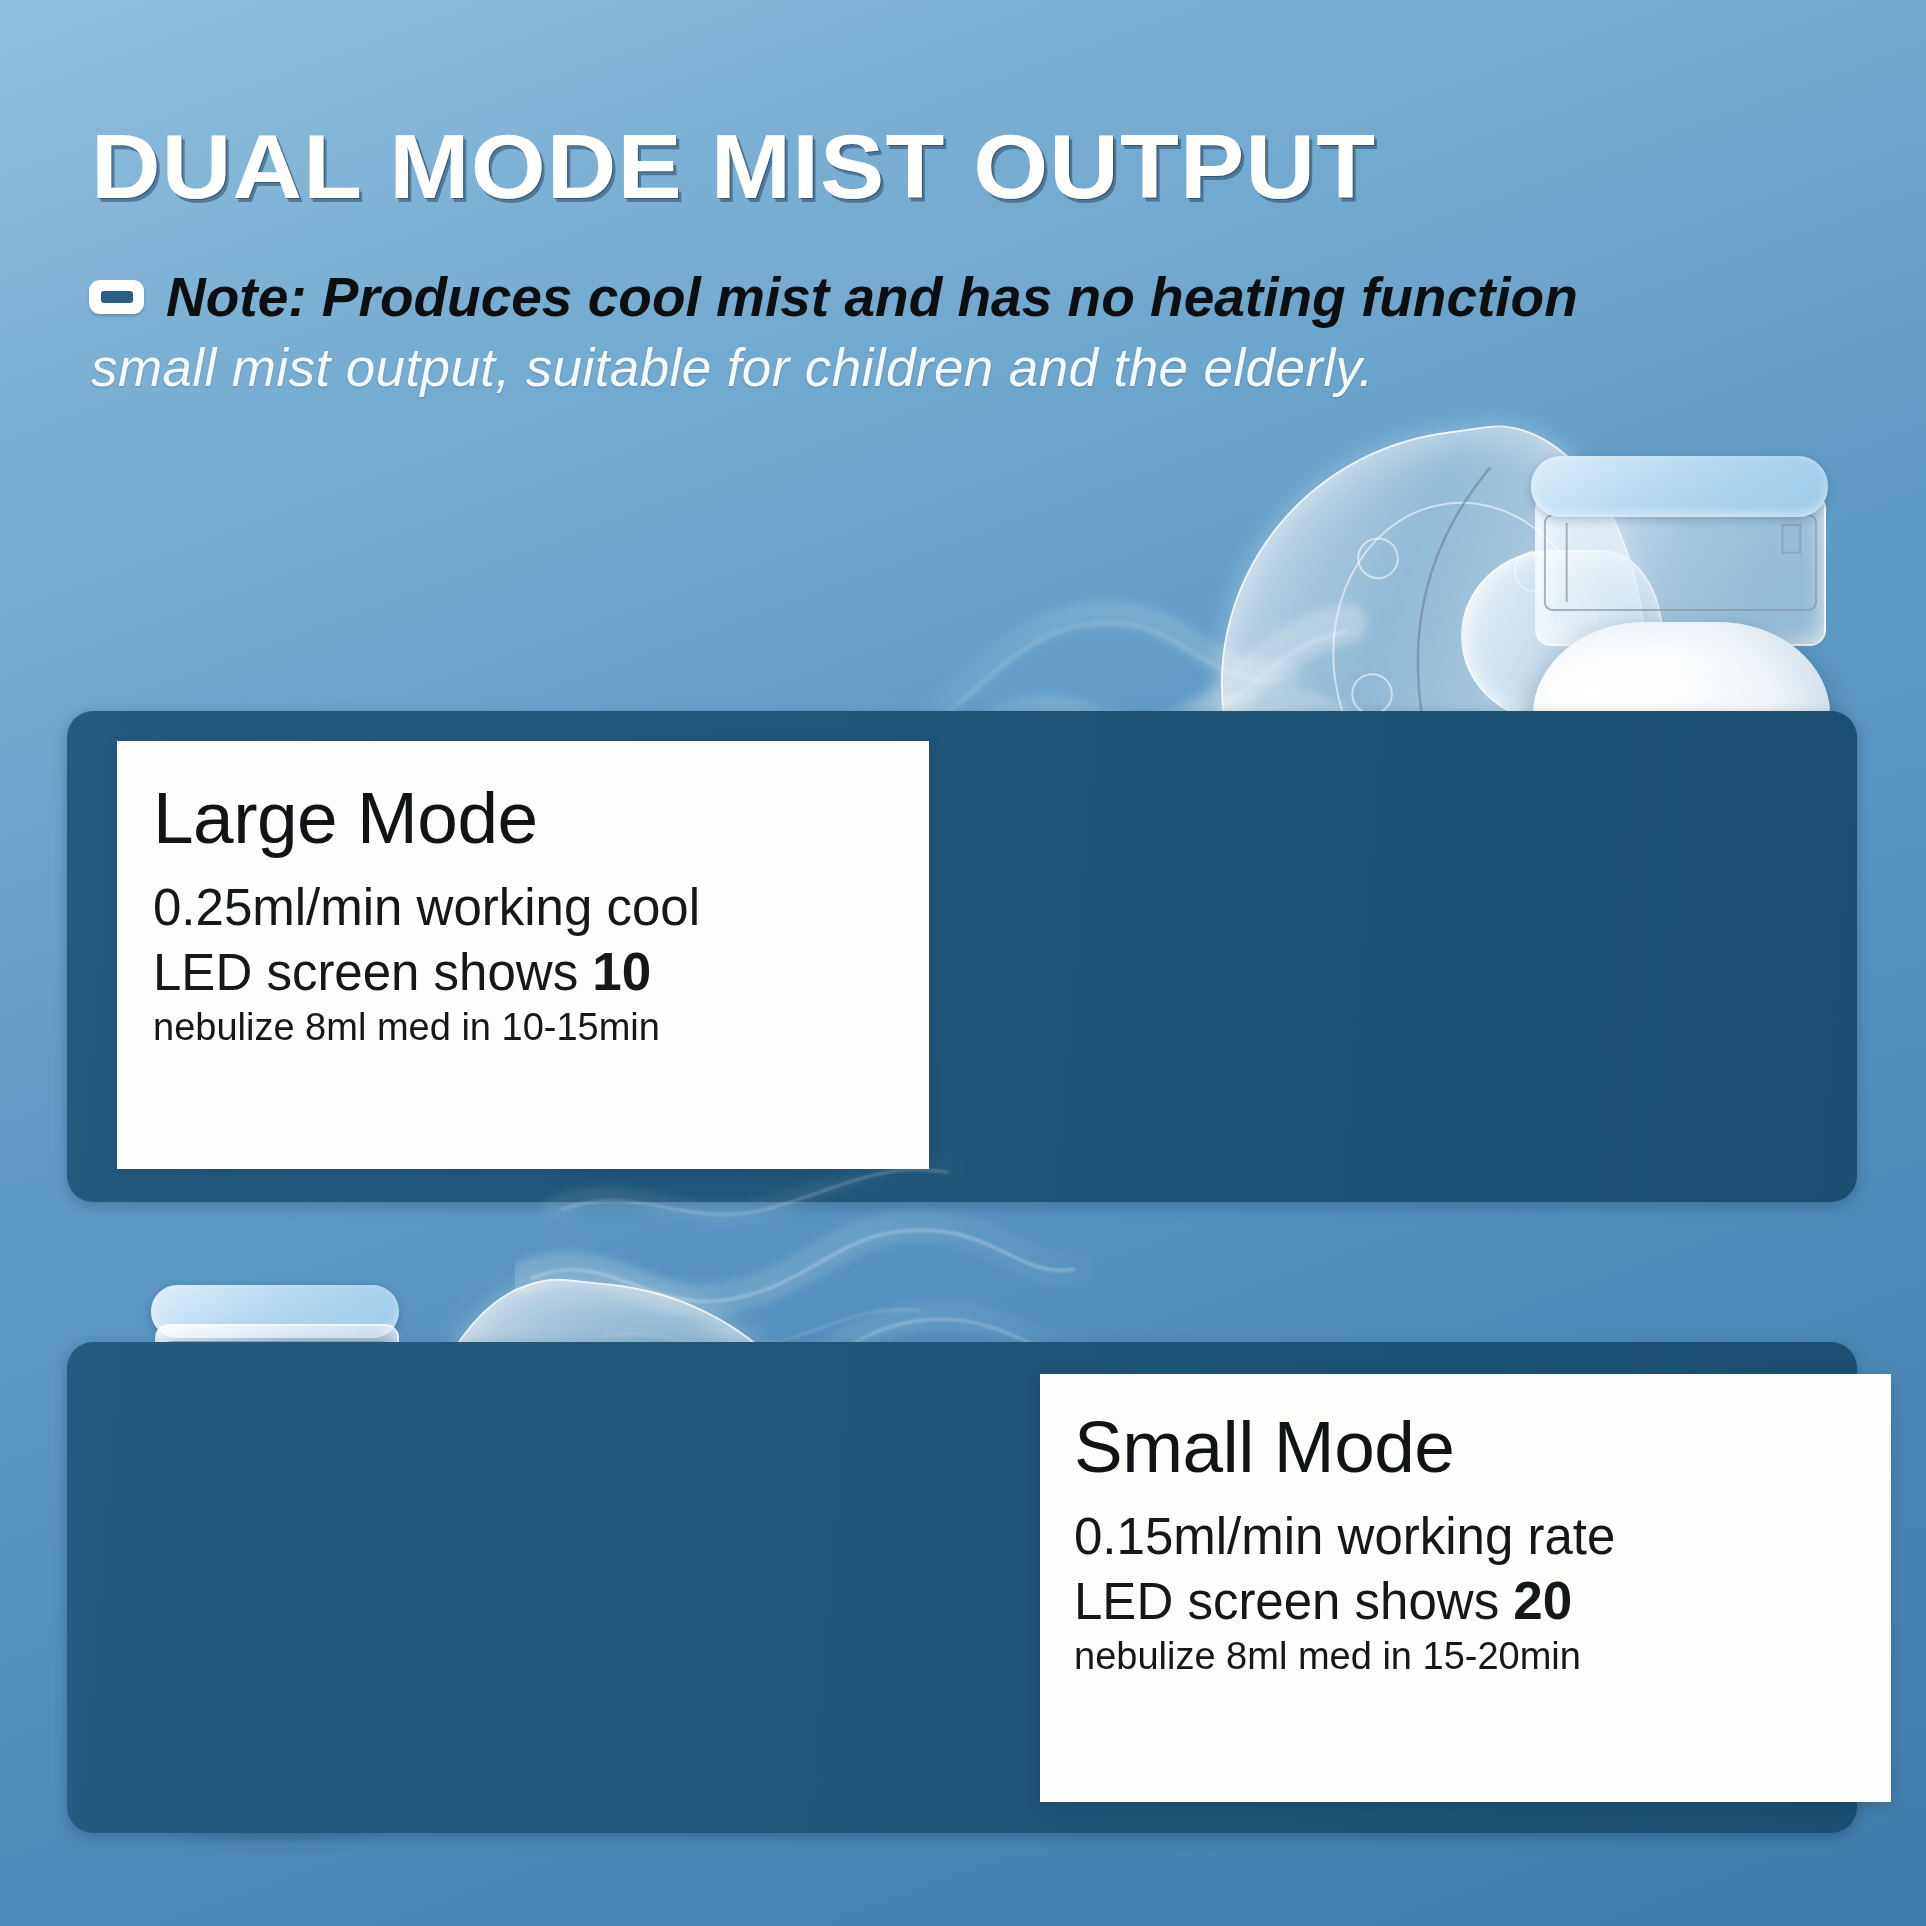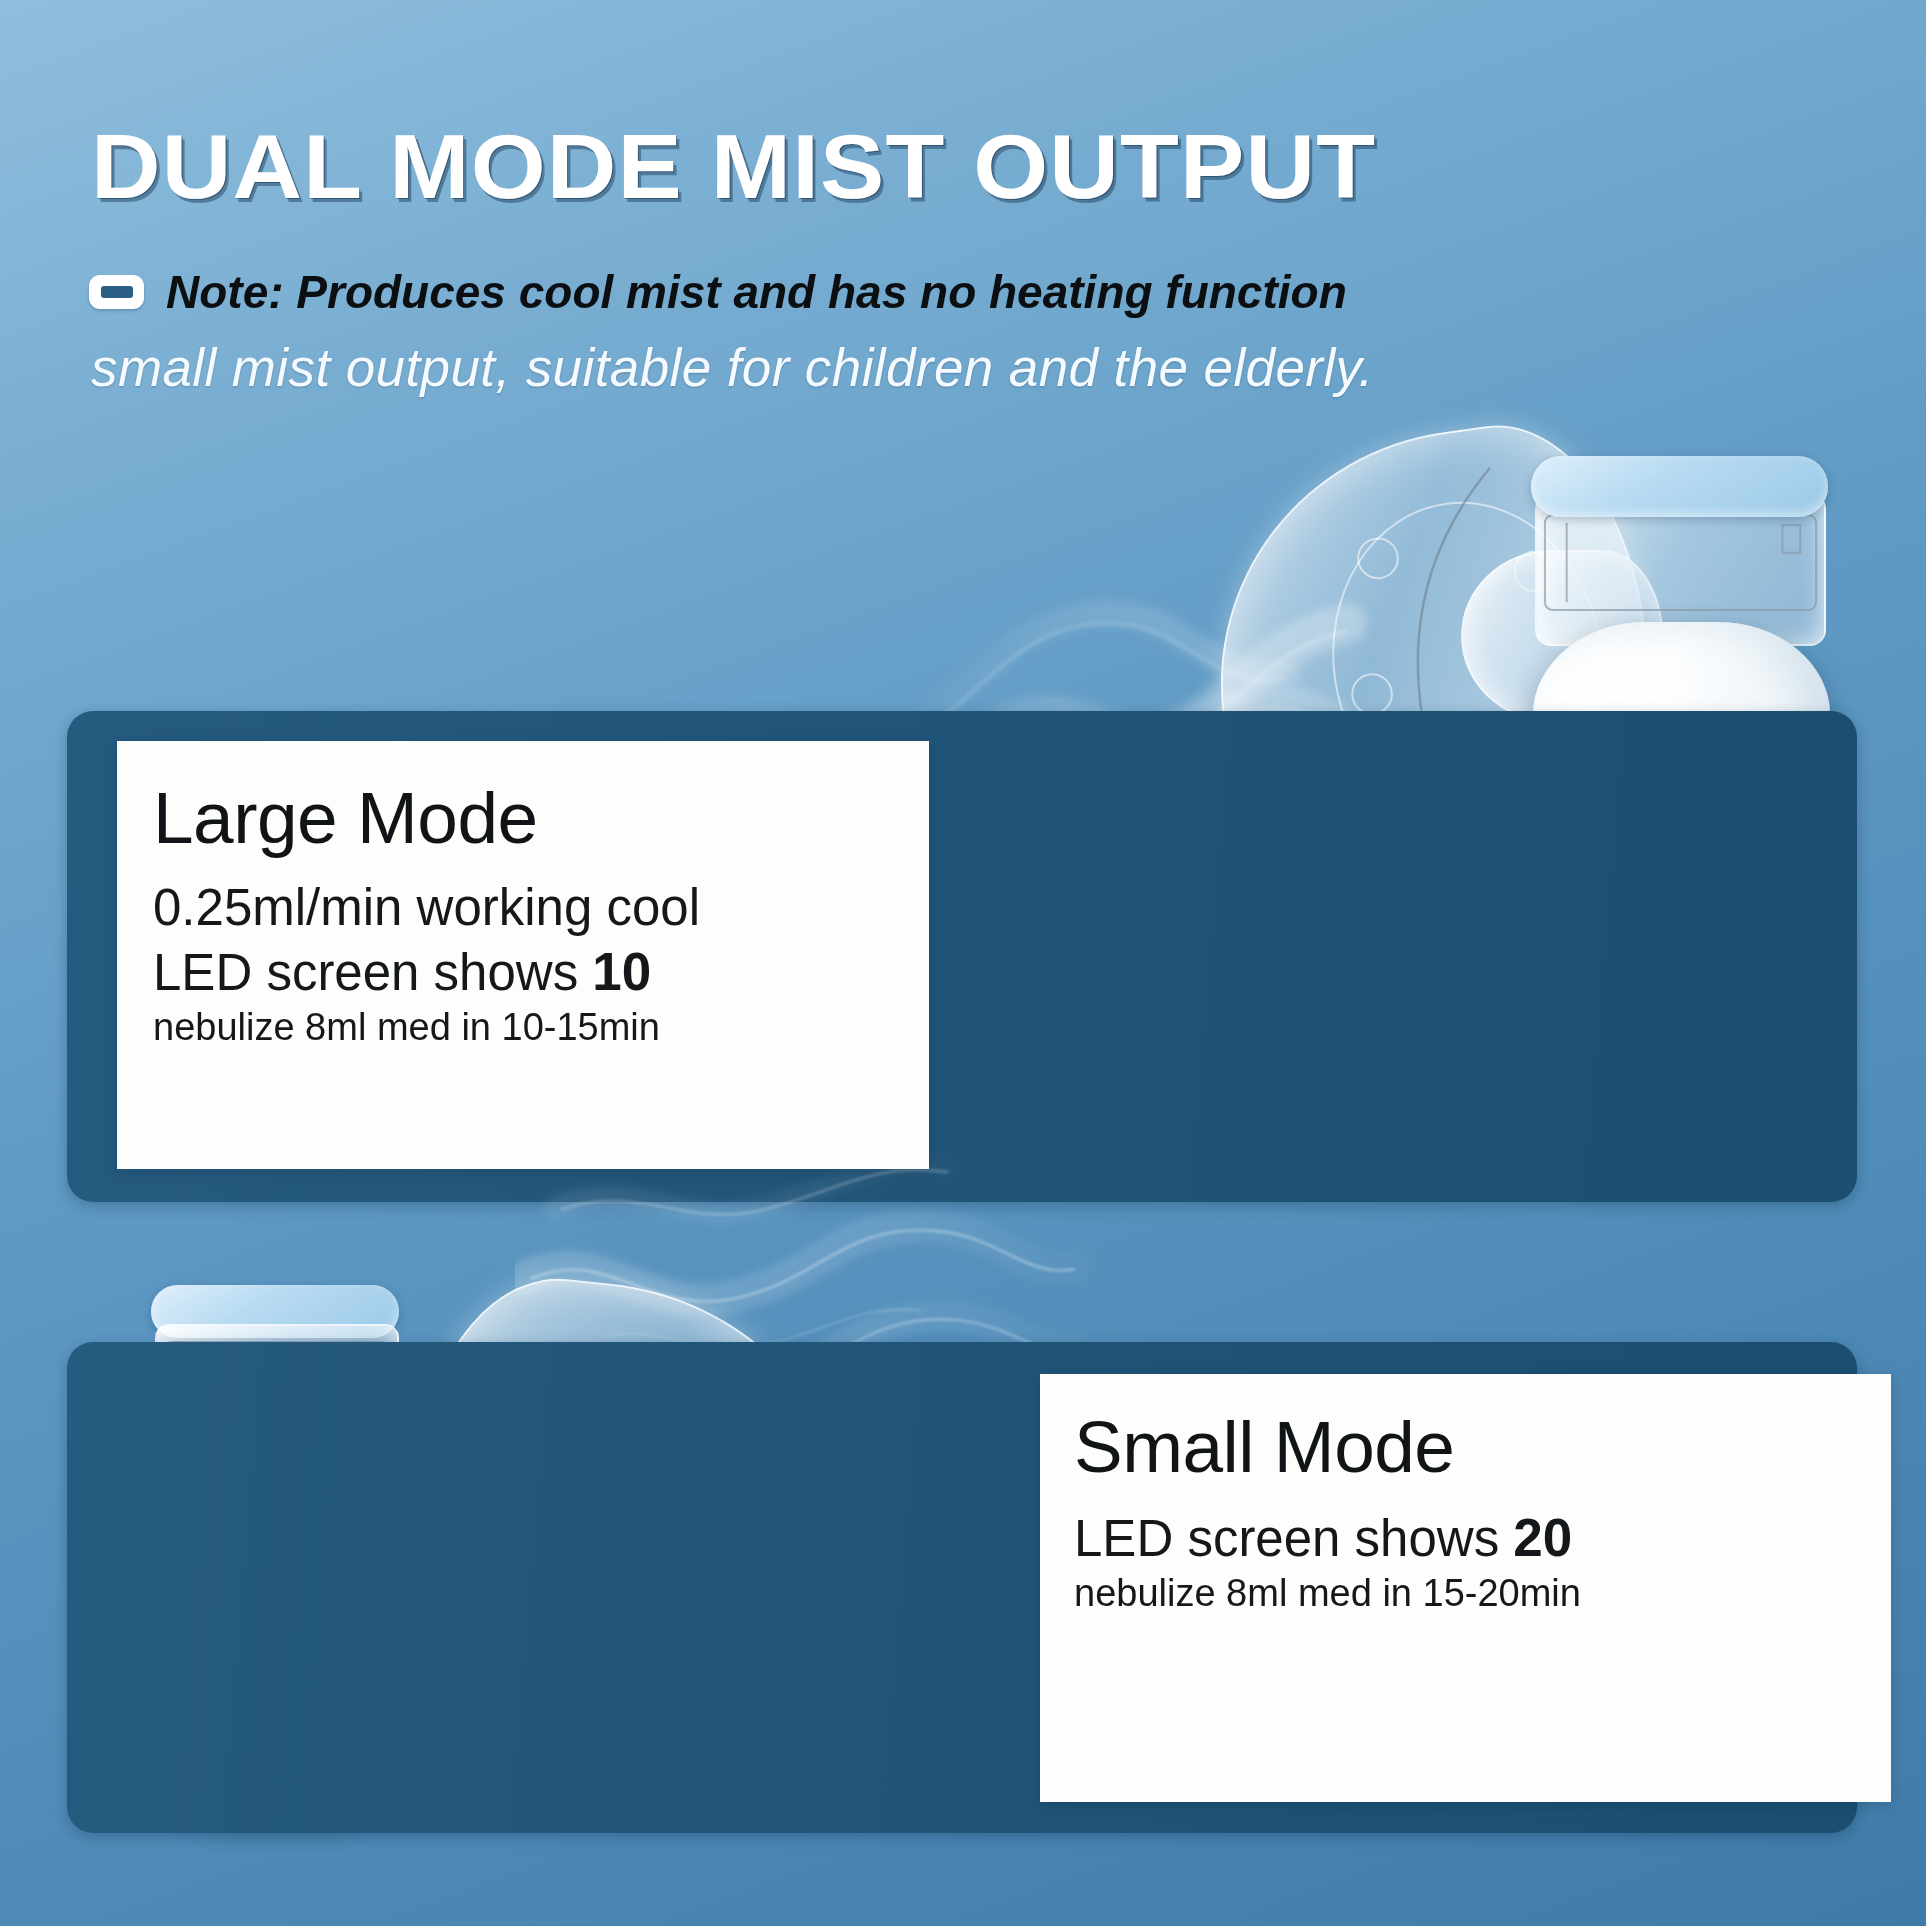--- a/index.html
+++ b/index.html
@@ -51,21 +51,21 @@
   }
   #note-bullet .bar {
     width: 32px; height: 12px;
     border-radius: 3px;
     background: #2c5f86;
   }
   #note-text {
     font-family: "Liberation Sans Narrow", "Liberation Sans", sans-serif;
     font-weight: bold;
     font-style: italic;
-    font-size: 46px;
+    font-size: 55px;
     color: #0c0f12;
     white-space: nowrap;
     letter-spacing: 0px;
   }
 
   
   .subline {
     position: absolute;
     left: 91px;
     font-family: "Liberation Sans Narrow", "Liberation Sans", sans-serif;
@@ -410,20 +410,21 @@
       <div class="led-digits" style="font-size:53px;">20</div>
       <div class="led-icon fan" style="right:4px; top:59px; font-size:22px;">❄</div>
       <div class="led-icon wave" style="right:22px; bottom:12px; font-size:22px;">⚌</div>
     </div>
   </div>
 
   <div class="band" id="band-small"></div>
 
   <div class="card" id="card-small">
     <div class="card-title">Small Mode</div>
+    <div class="card-line">0.15ml/min working rate</div>
     <div class="card-line">
       <span>LED screen shows </span><span class="em">20</span>
     </div>
     <div class="card-line small">nebulize 8ml med in 15-20min</div>
   </div>
 
 </div>
 
 
 </body></html>

